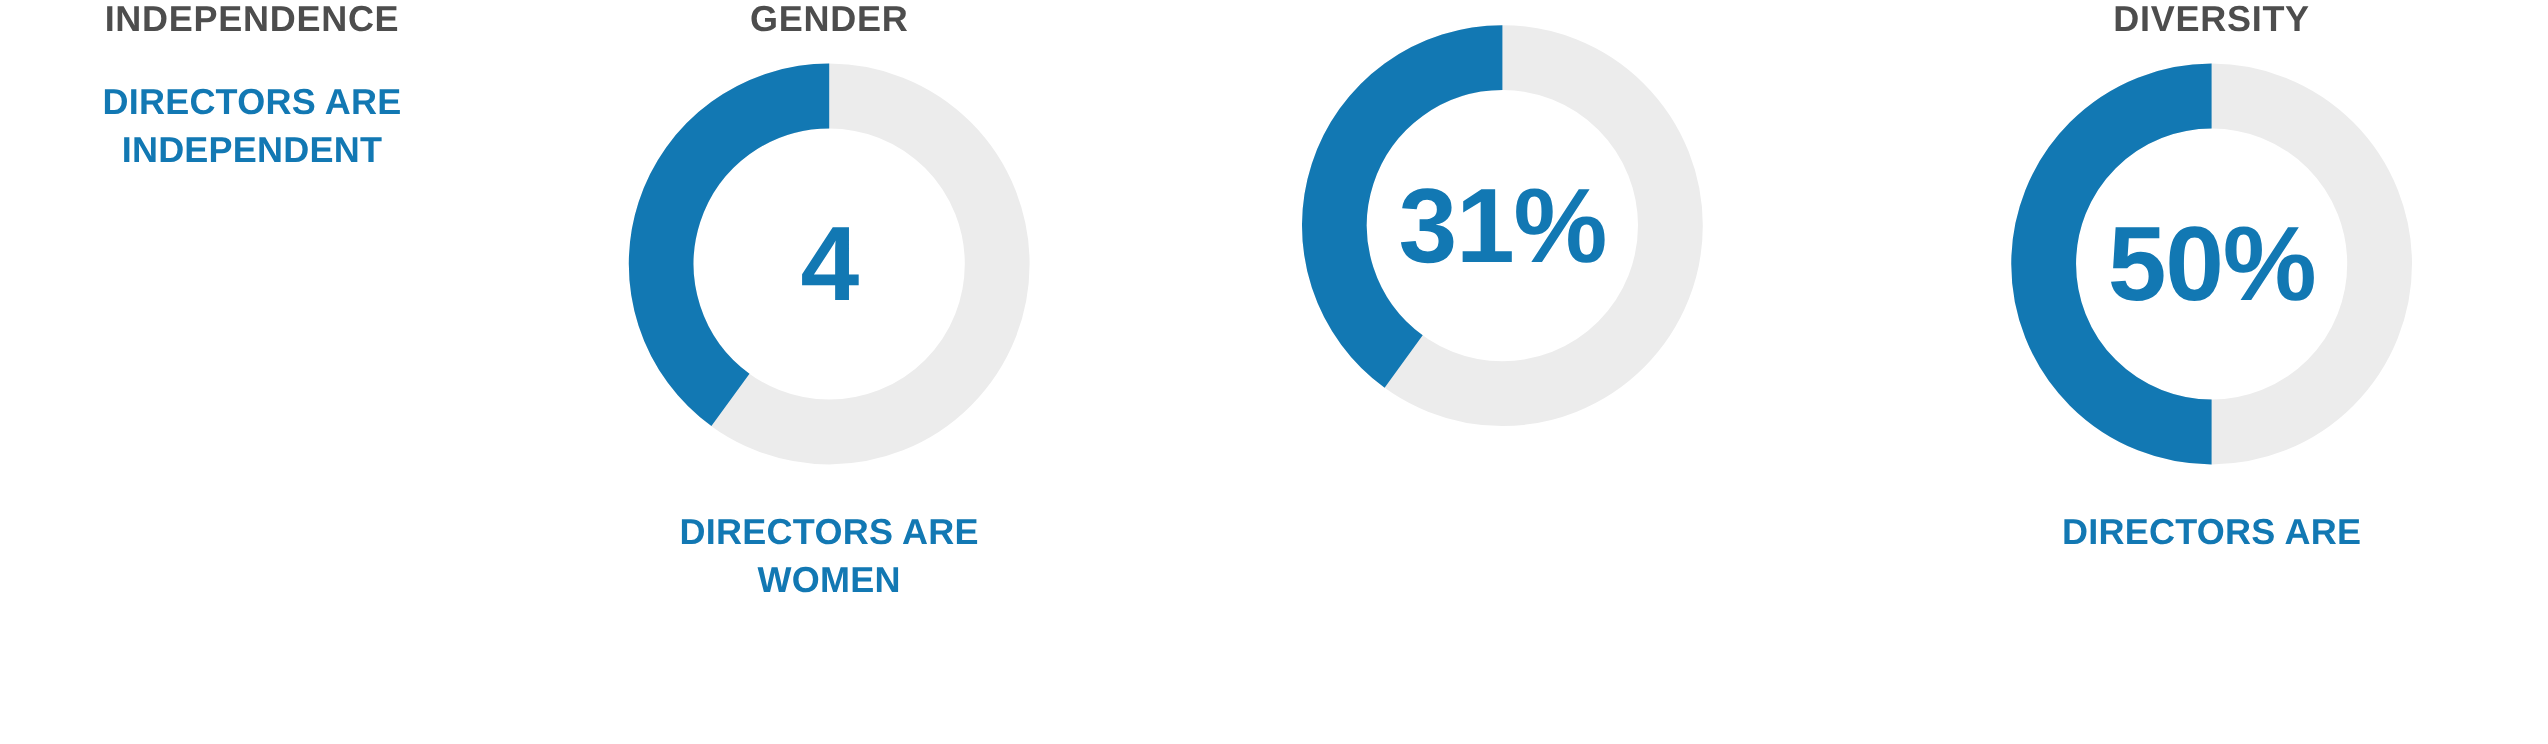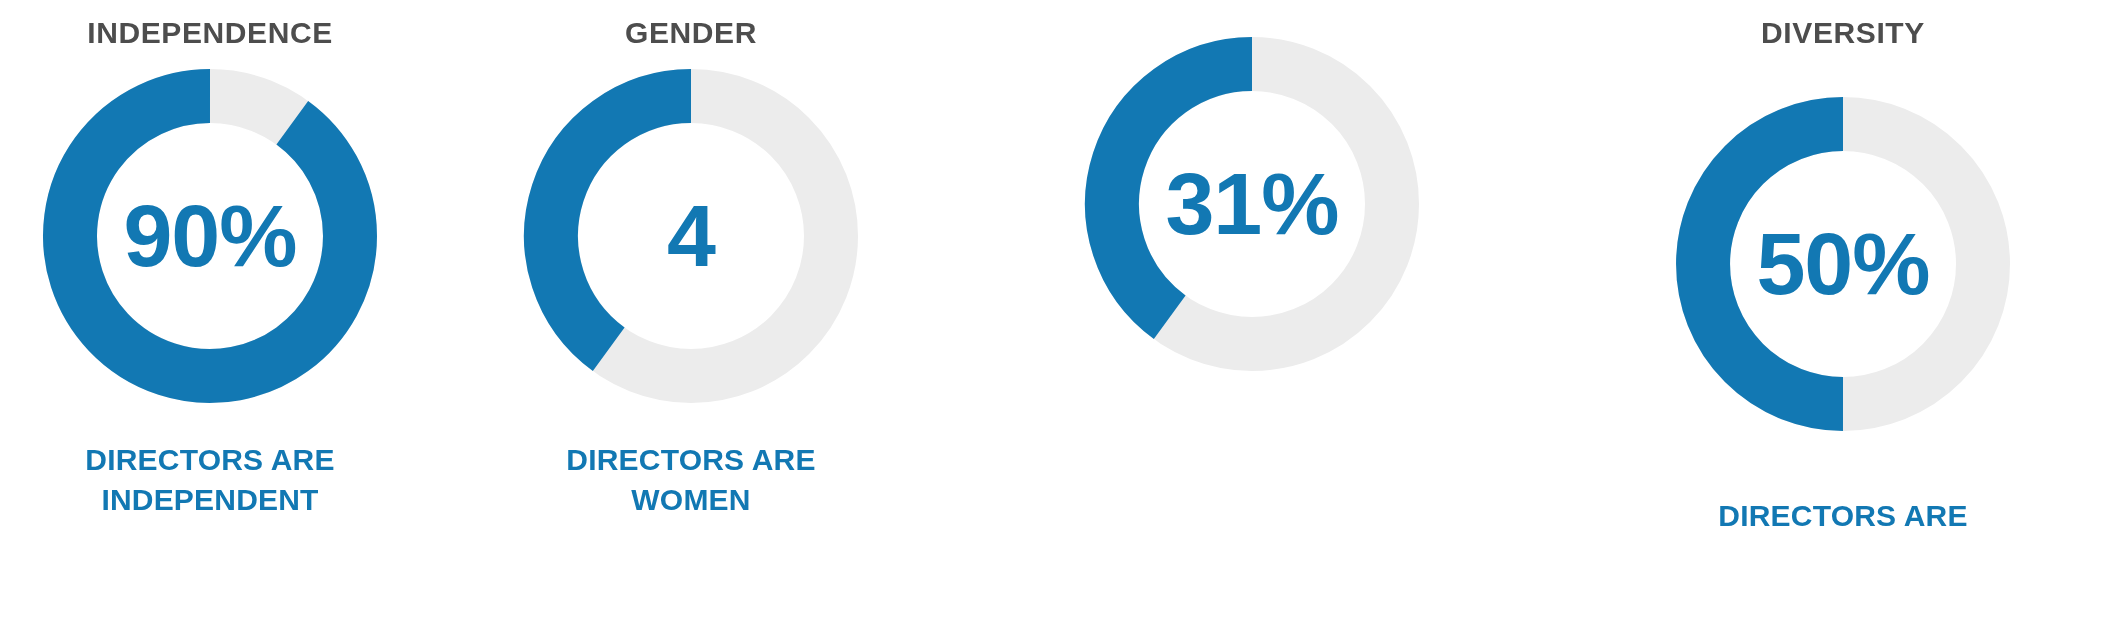--- a/index.html
+++ b/index.html
@@ -17,21 +17,20 @@
 
   .board {
     width: 2123px;
     height: 512px;
     display: flex;
     flex-direction: row;
     align-items: flex-start;
     justify-content: space-between;
     box-sizing: border-box;
     padding: 0;
-    margin-top: 16px;
   }
 
   .metric {
     width: 530px;
     height: 620px;
     display: flex;
     flex-direction: column;
     align-items: center;
     position: relative;
   }
@@ -90,36 +89,29 @@
     letter-spacing: 0.2px;
     white-space: nowrap;
   }
 
   .caption-line { display: block; }
 
   
   .metric.col-0 { width: 420px; }
   .metric.col-1 { width: 500px; }
   .metric.col-2 { width: 580px; }
-  .metric.col-3 { width: 560px; gap: 28px; }
+  .metric.col-3 { width: 560px; }
 </style>
 </head>
 <body>
 
 <div class="board">
 
   <div class="metric col-0">
     <div class="metric-title">INDEPENDENCE</div>
-    <div class="donut-wrap">
-      <svg class="donut-svg" viewBox="0 0 340 340">
-        <circle class="track" cx="170" cy="170" r="140" fill="none" stroke="#ececec" stroke-width="54"></circle>
-        <path class="arc" fill="none" stroke="#1278b3" stroke-width="54" d="M 252.29 56.74 A 140 140 0 1 1 170.00 30.00"></path>
-      </svg>
-      <div class="donut-value">90%</div>
-    </div>
     <div class="metric-caption">
       <span class="caption-line">DIRECTORS ARE</span>
       <span class="caption-line">INDEPENDENT</span>
     </div>
   </div>
 
   <div class="metric col-1">
     <div class="metric-title">GENDER</div>
     <div class="donut-wrap">
       <svg class="donut-svg" viewBox="0 0 340 340">

